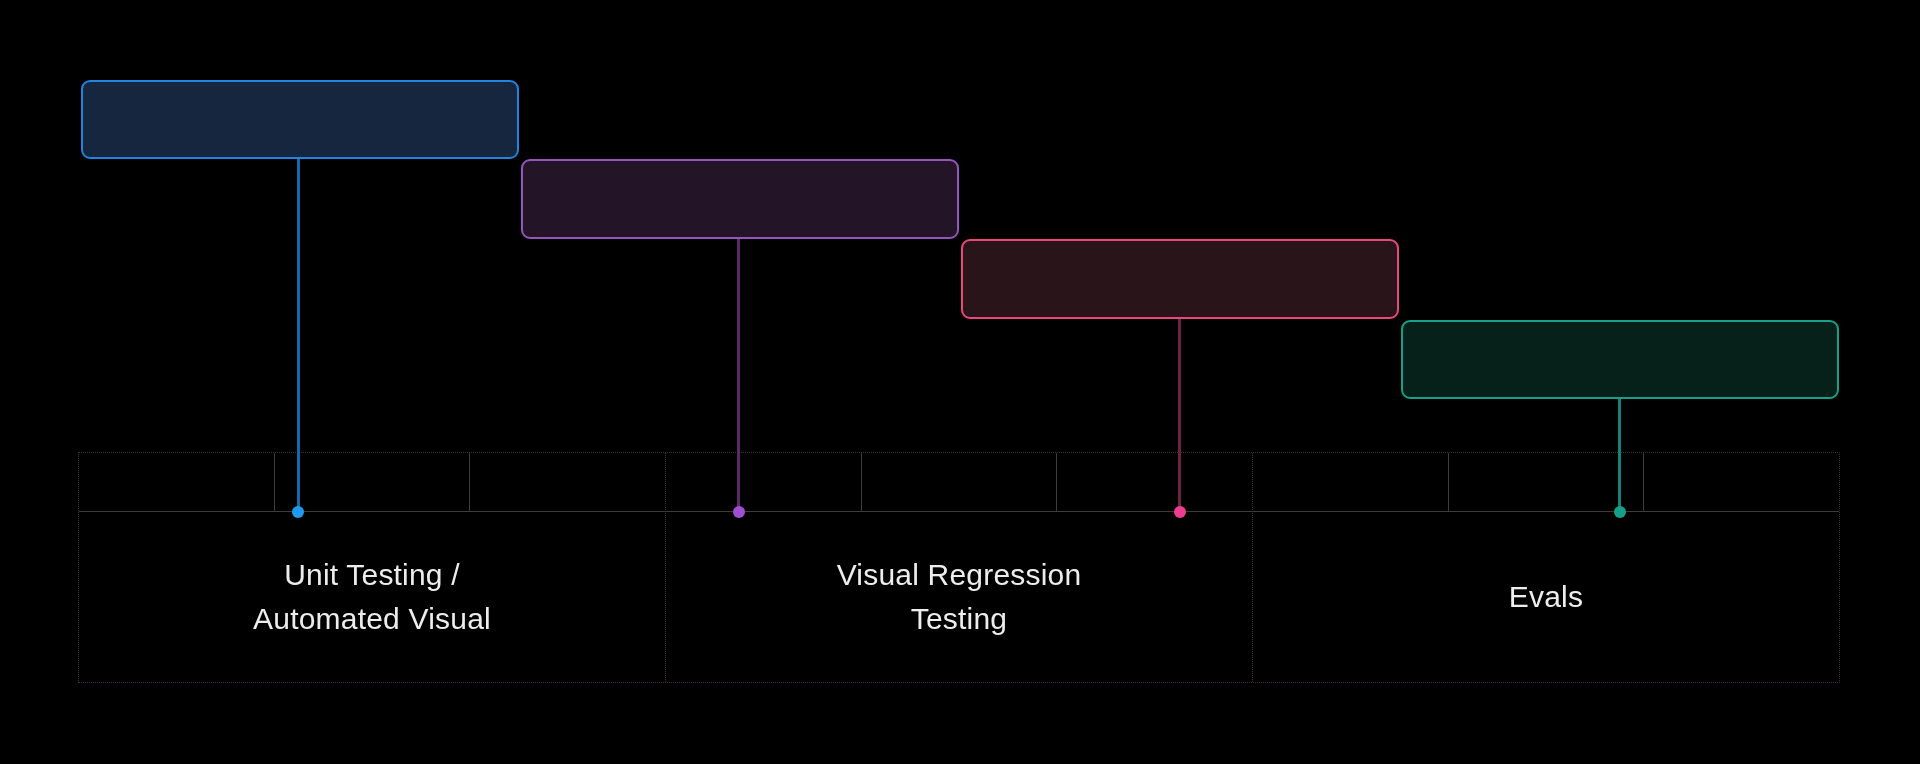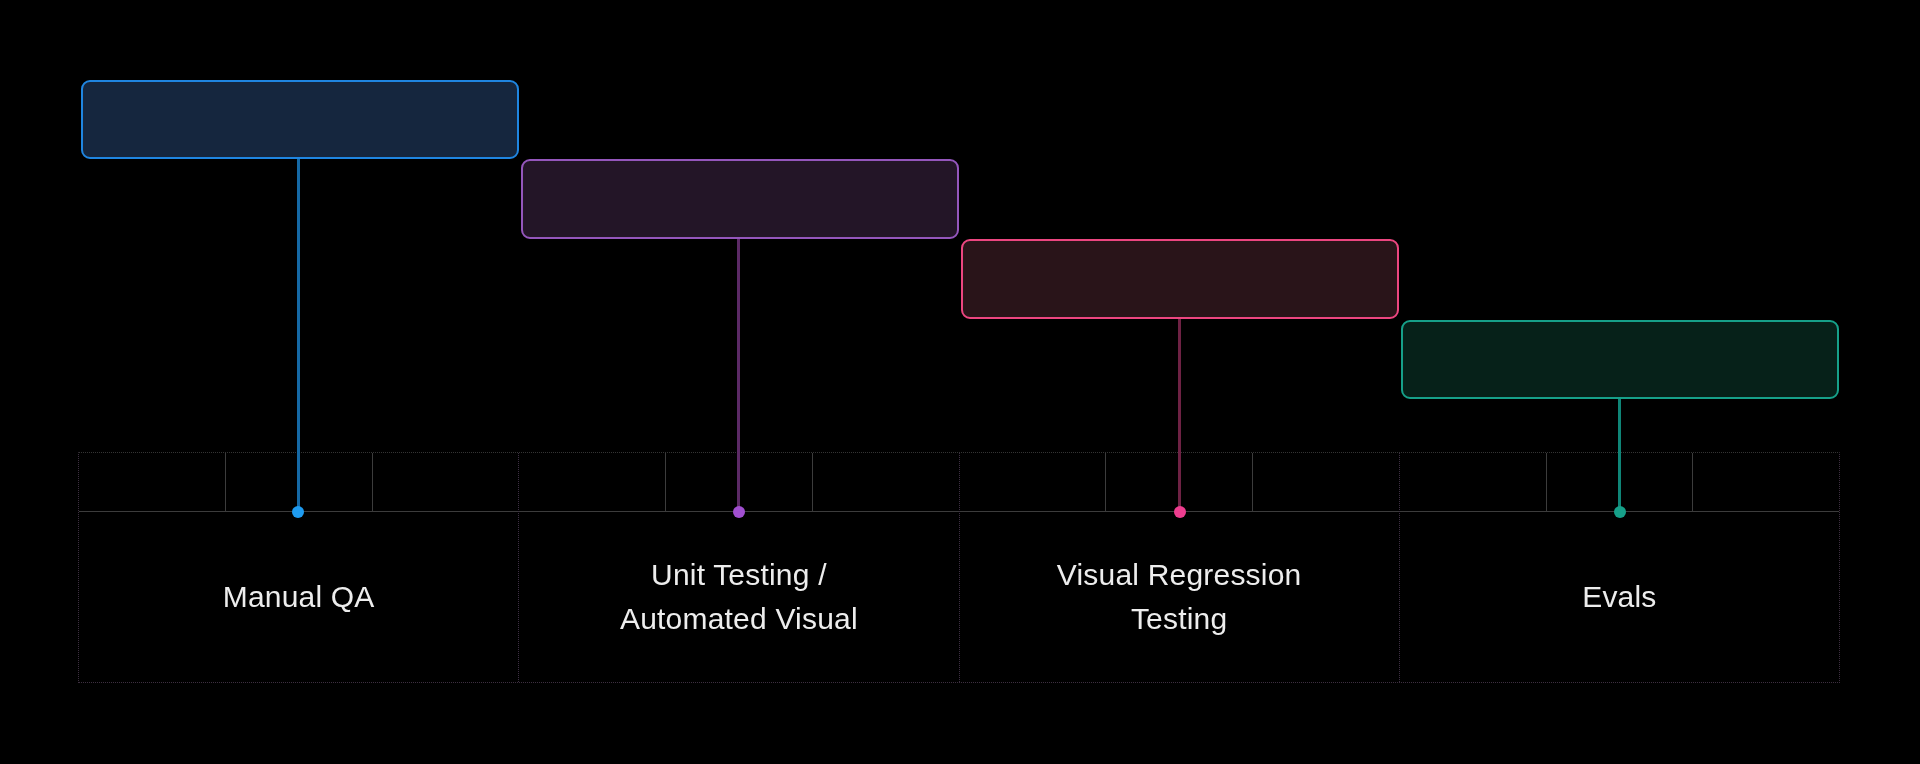--- a/index.html
+++ b/index.html
@@ -114,30 +114,20 @@
   <div class="connector-line" id="line-2" style="background-color: rgb(110, 34, 68);"></div>
   <div class="connector-line" id="line-3" style="background-color: rgb(15, 133, 119);"></div>
 
   <div class="connector-dot" id="dot-0" style="background-color: rgb(30, 155, 240);"></div>
   <div class="connector-dot" id="dot-1" style="background-color: rgb(161, 79, 208);"></div>
   <div class="connector-dot" id="dot-2" style="background-color: rgb(238, 61, 143);"></div>
   <div class="connector-dot" id="dot-3" style="background-color: rgb(22, 160, 137);"></div>
 
   <div class="timeline-table">
 
-    <div class="section">
-      <div class="ruler-row">
-        <div class="ruler-cell"></div>
-        <div class="ruler-cell"></div>
-        <div class="ruler-cell"></div>
-      </div>
-      <div class="label-area">
-        <div class="section-label">Manual QA</div>
-      </div>
-    </div>
 
     <div class="section">
       <div class="ruler-row">
         <div class="ruler-cell"></div>
         <div class="ruler-cell"></div>
         <div class="ruler-cell"></div>
       </div>
       <div class="label-area">
         <div class="section-label">Unit Testing /
 Automated Visual</div>

